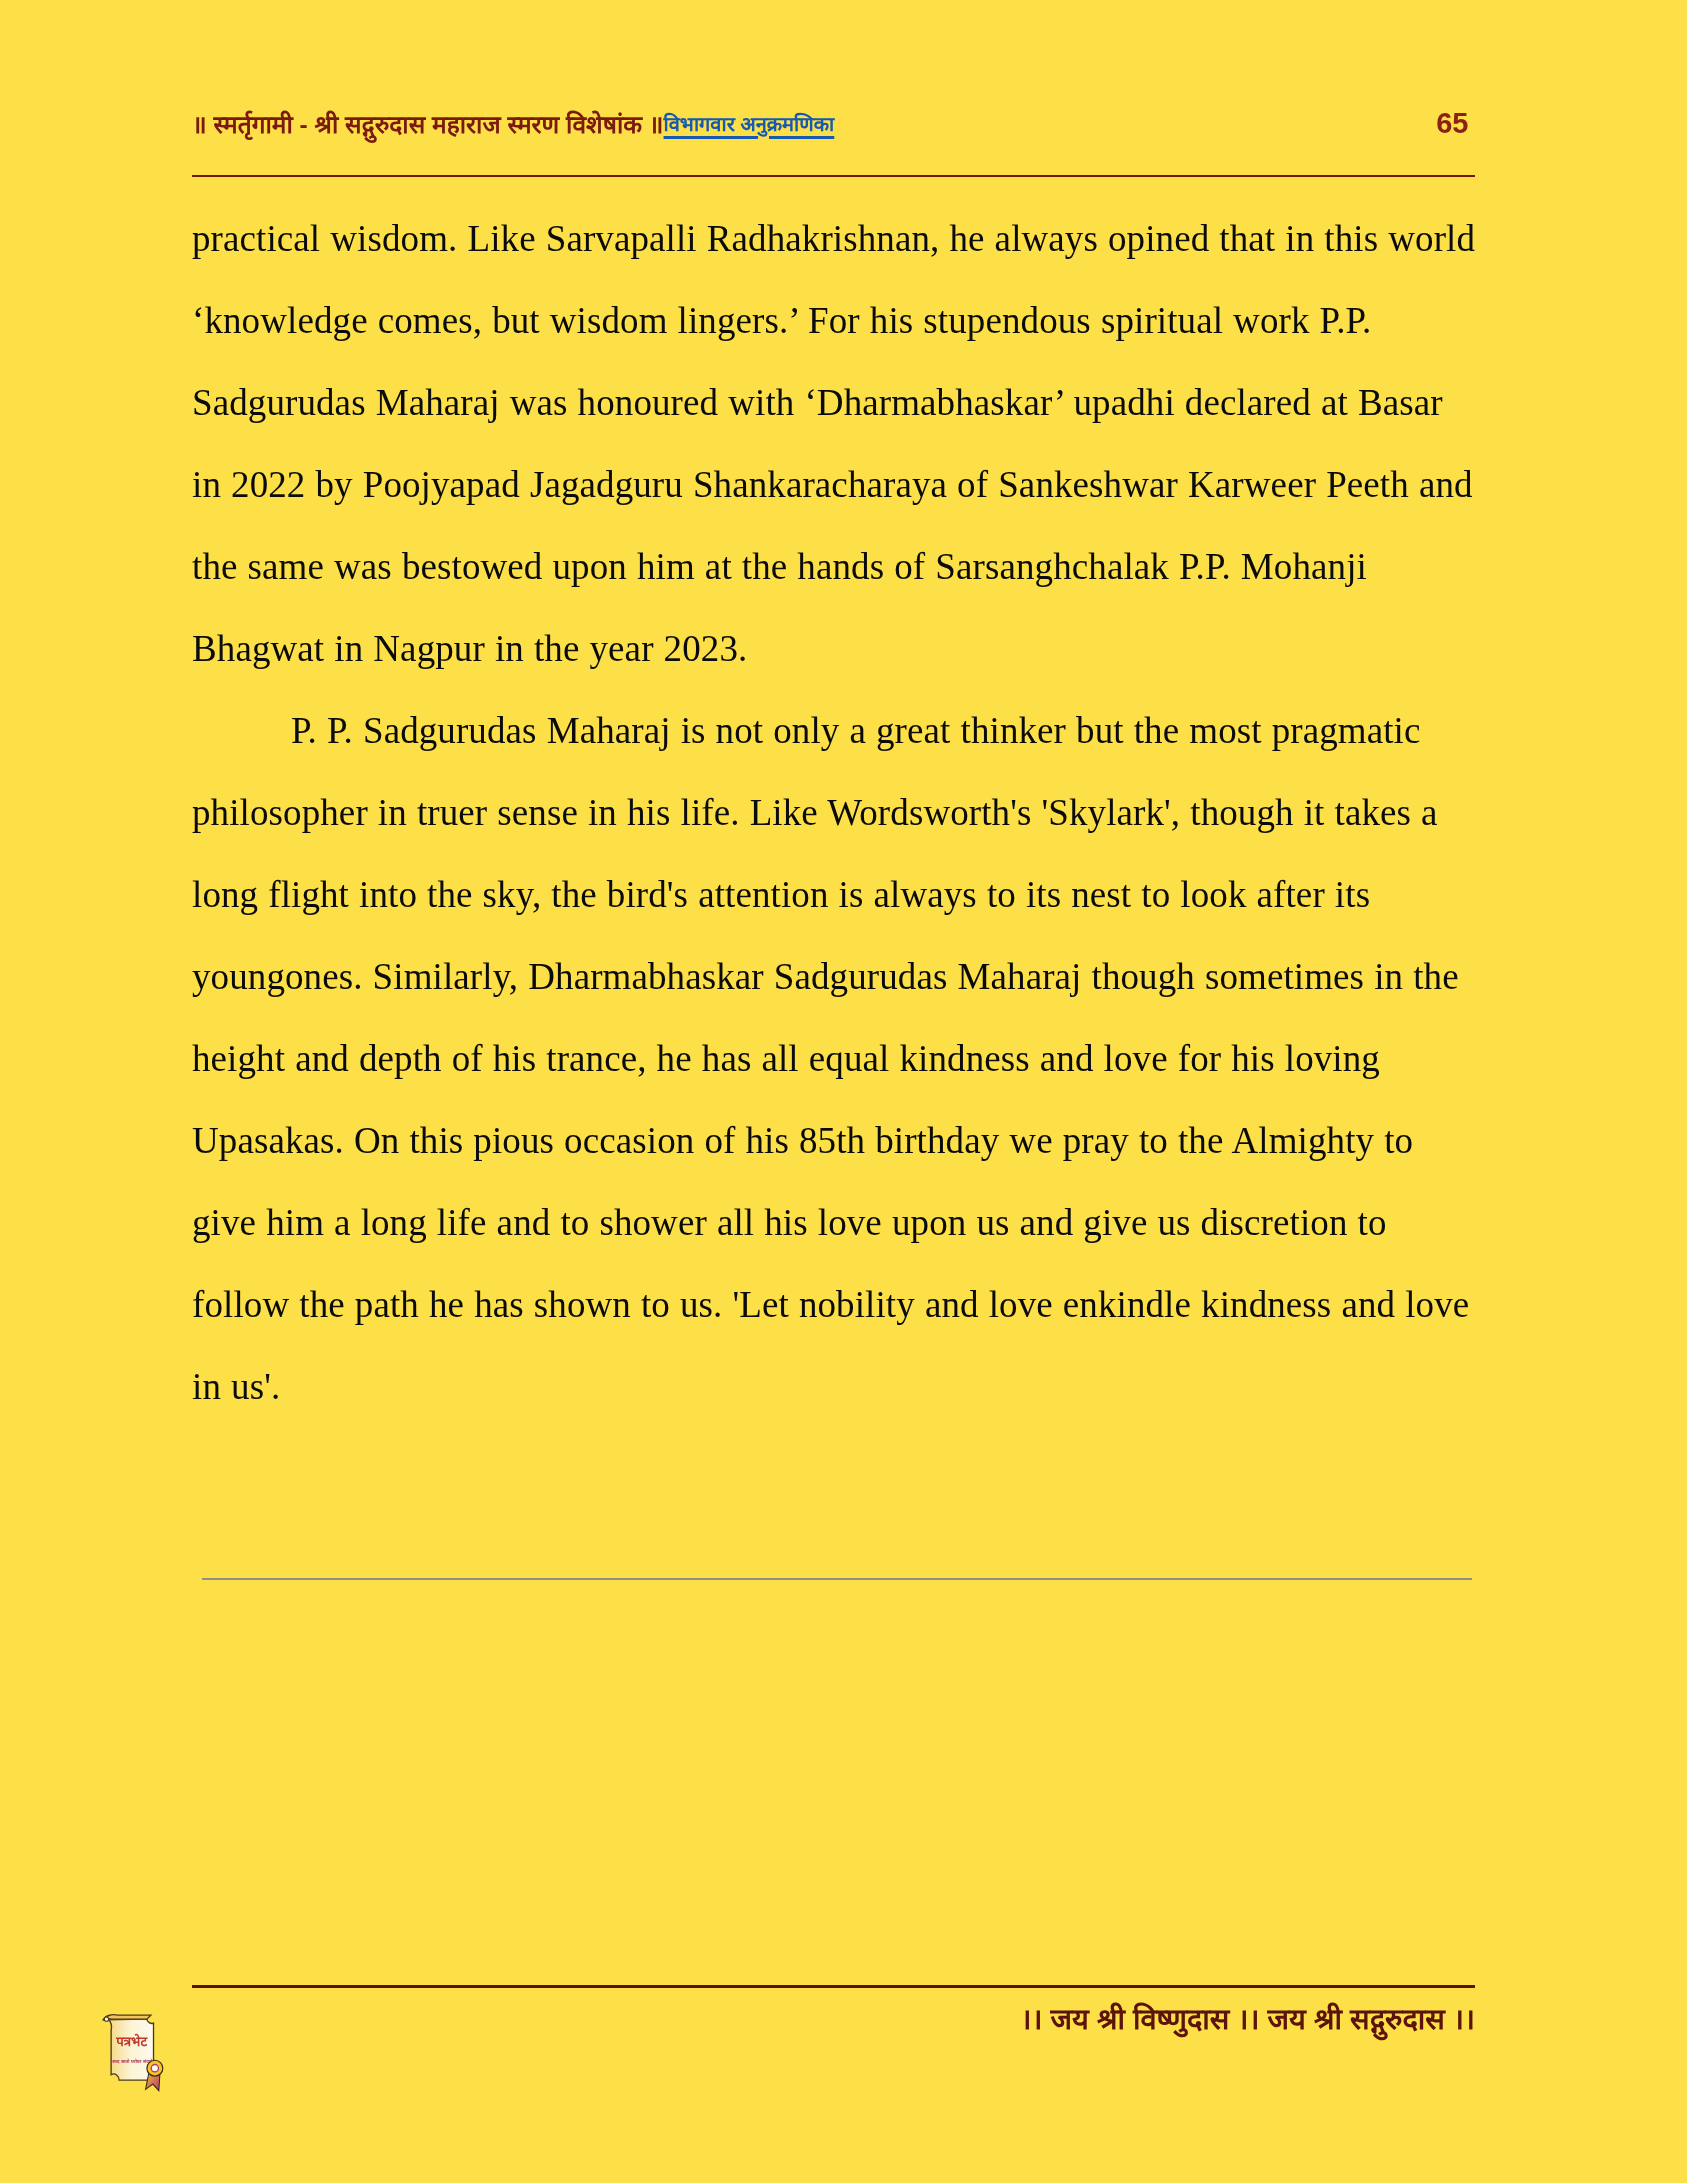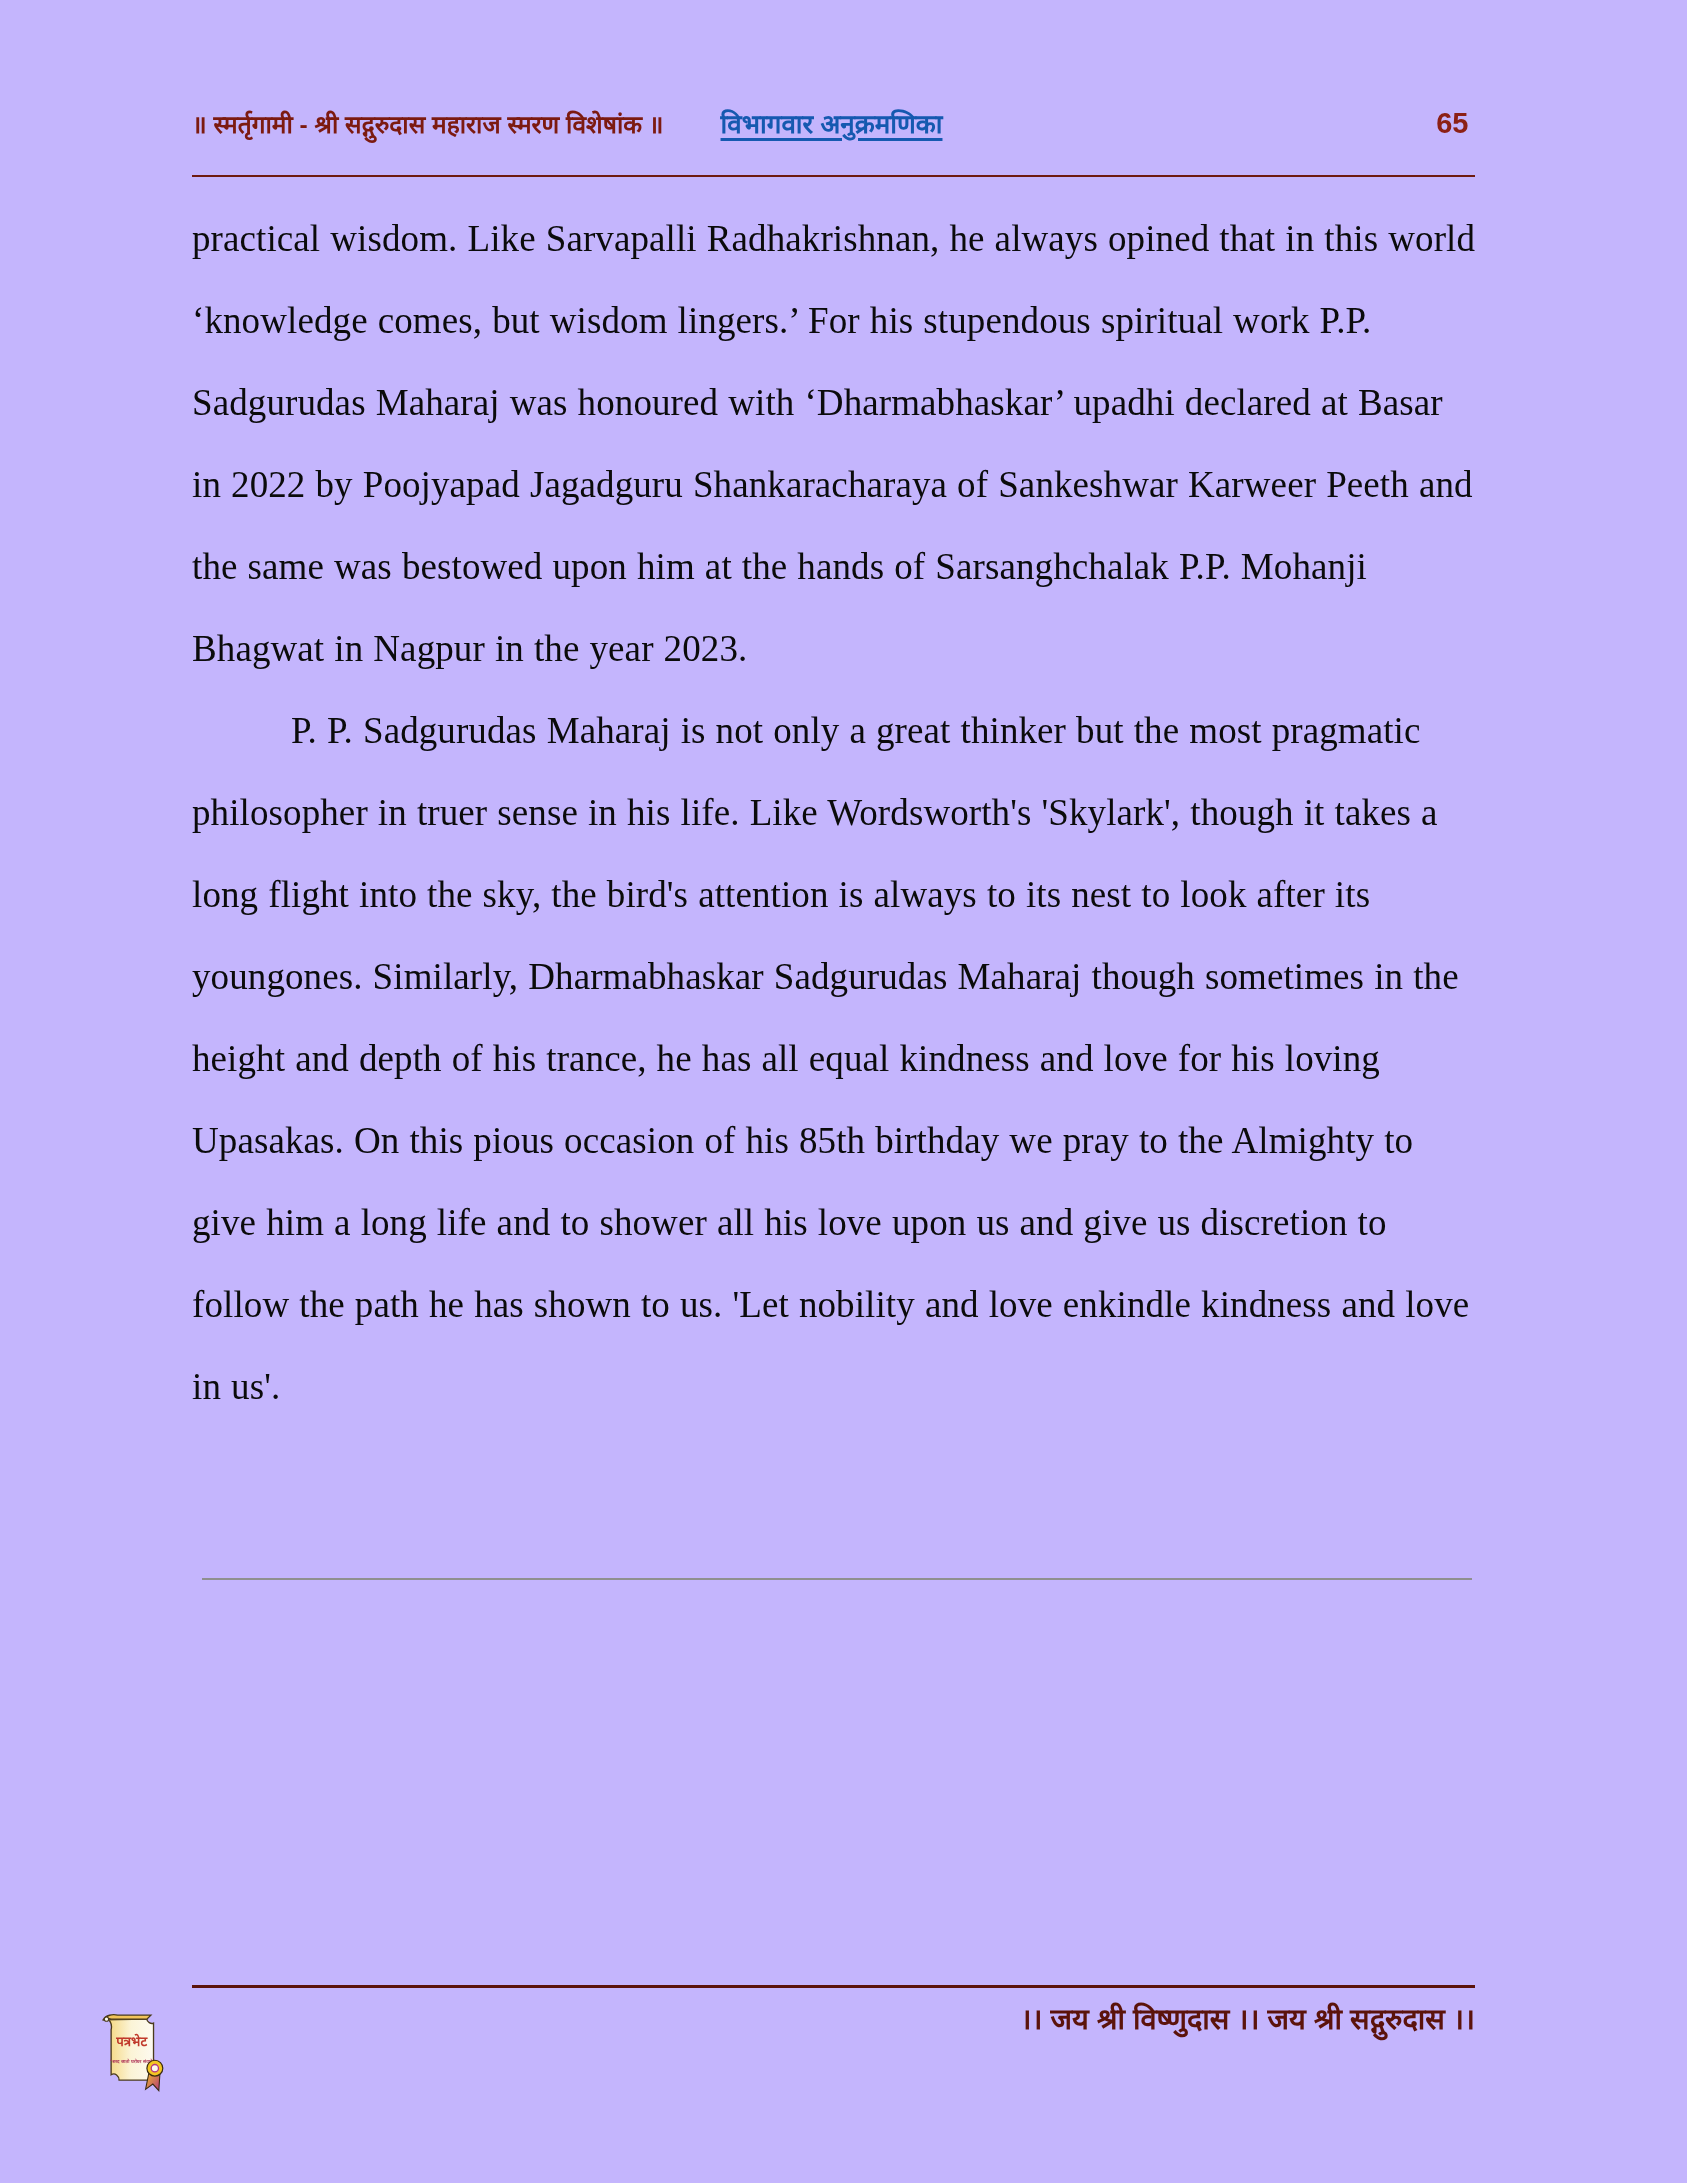--- a/index.html
+++ b/index.html
@@ -13,21 +13,21 @@
     position: relative;
     font-family: "Liberation Serif", "DejaVu Serif", serif;
     -webkit-font-smoothing: antialiased;
   }
 
   .page {
     position: absolute;
     inset: 0;
     width: 1687px;
     height: 2183px;
-    background: #c4b5fd;
+    background: #fde047;
     overflow: hidden;
   }
 
   
   .page-header {
     position: absolute;
     left: 192px;
     top: 93px;
     width: 1283px;
     height: 60px;
@@ -38,27 +38,26 @@
     font-family: "Liberation Sans", "DejaVu Sans", sans-serif;
     font-weight: bold;
     font-size: 24.5px;
     color: #7c1a10;
     letter-spacing: 0px;
     white-space: nowrap;
   }
   .header-link {
     font-family: "Liberation Sans", "DejaVu Sans", sans-serif;
     font-weight: bold;
-    font-size: 26px;
+    font-size: 20px;
     color: #1559b0;
     text-decoration: underline;
     text-decoration-thickness: 2.6px;
     text-underline-offset: 4.6px;
     white-space: nowrap;
-    margin-left: 57px;
     cursor: pointer;
   }
   .header-pageno {
     font-family: "Liberation Sans", "DejaVu Sans", sans-serif;
     font-weight: bold;
     font-size: 29px;
     color: #8c2015;
     margin-left: auto;
     padding-right: 6.6px;
     text-align: center;

